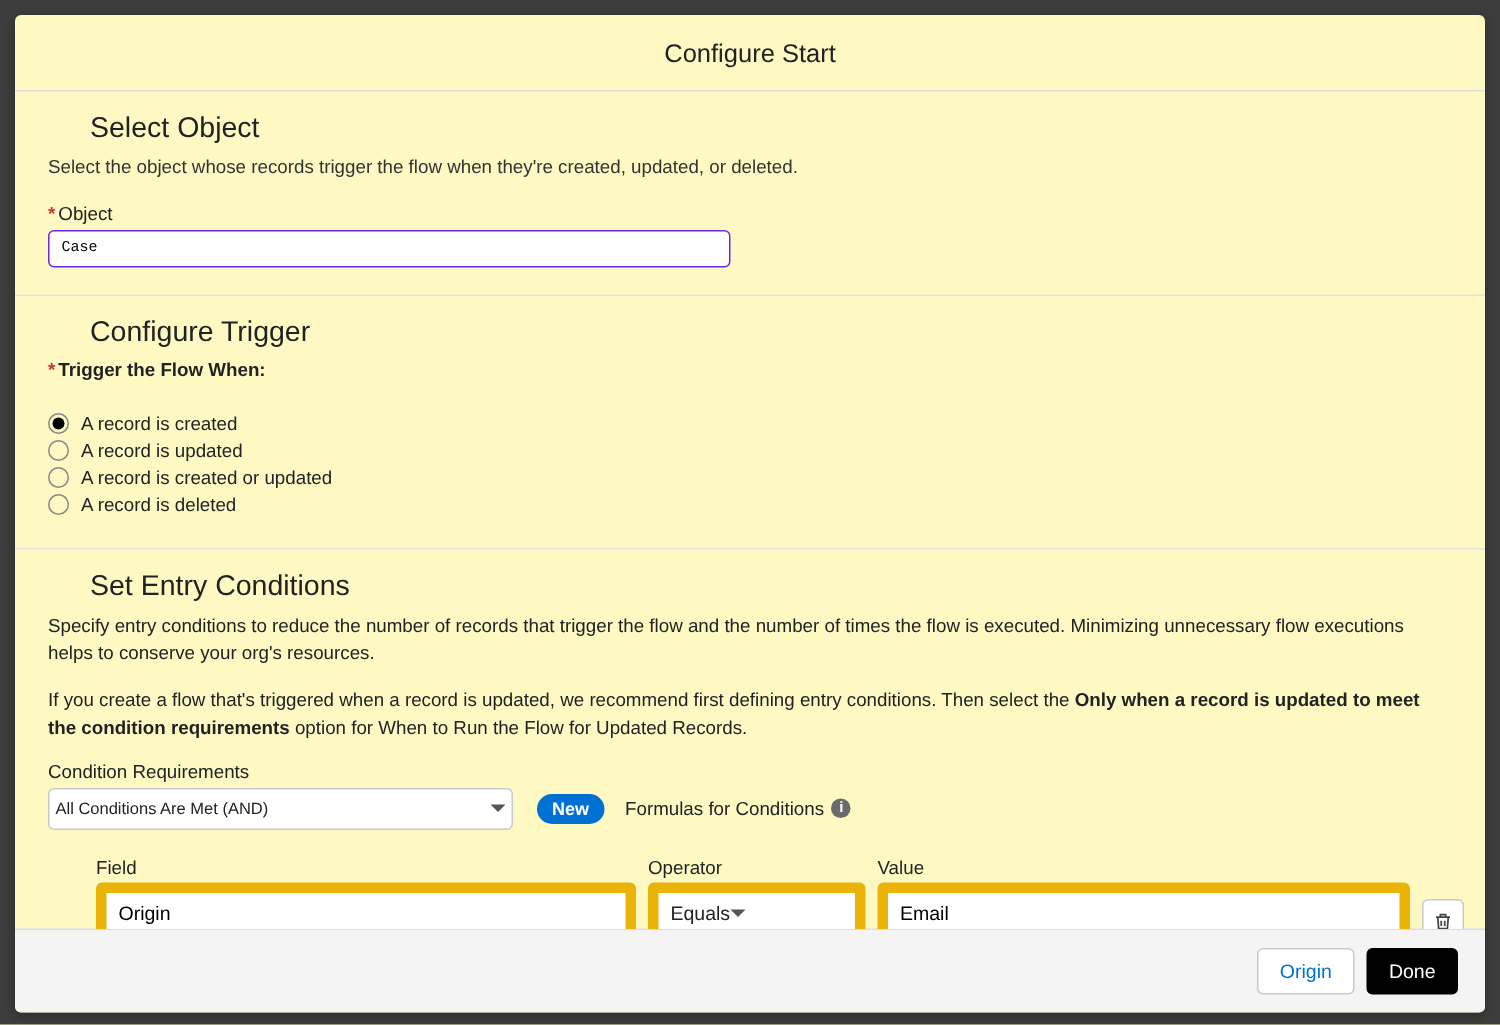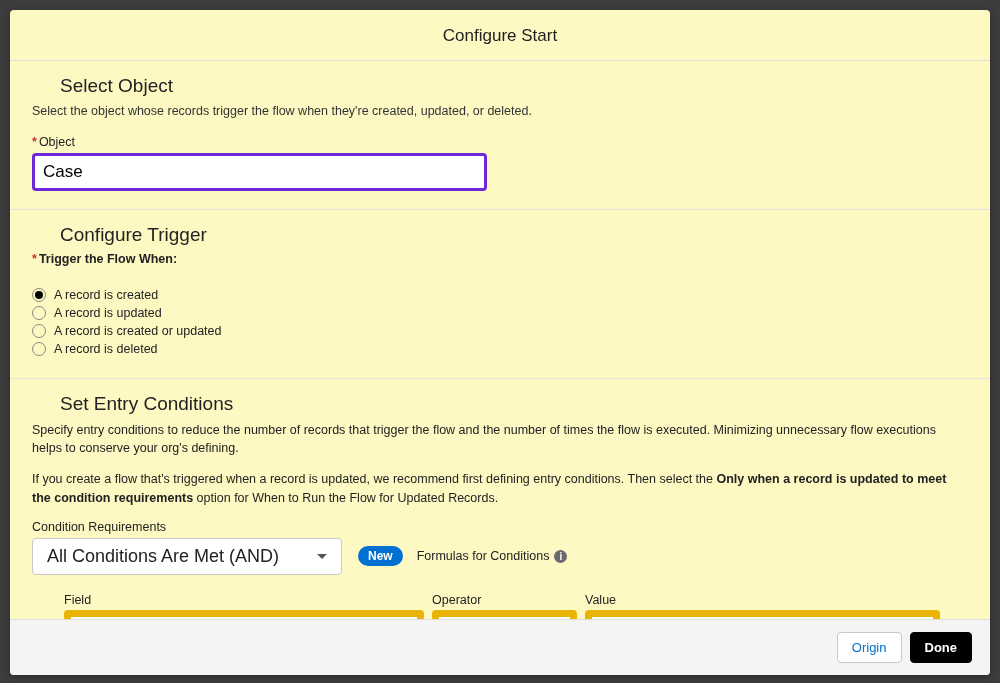--- a/index.html
+++ b/index.html
@@ -53,24 +53,25 @@
 }
 .req { color: #c23934; font-weight: bold; margin-right: 2px; }
 .field-label {
   font-size: 12.5px;
   margin-bottom: 4px;
   display: block;
 }
 .text-input {
   width: 455px;
   padding: 6px 8px;
-  border: 3px solid #6d28d9;
-  border-radius: 4px;
-  font-size: 17px;
-  background: #fff;
+  border: 1px solid #6d28d9;
+  border-radius: 4px;
+  font-size: 10px;
+  background: #fff;
+  font-family: Liberation Mono, monospace;
 }
 .radio-group-label {
   font-size: 12.5px;
   font-weight: bold;
   margin-bottom: 22px;
 }
 .radio-row {
   display: flex;
   align-items: center;
   margin-bottom: 4px;
@@ -102,24 +103,24 @@
 .bold { font-weight: bold; }
 .cond-select-wrap {
   display: flex;
   align-items: center;
   gap: 16px;
   margin-bottom: 18px;
 }
 .select-box {
   position: relative;
   width: 310px;
-  padding: 7px 14px;
+  padding: 7px 4px;
   border: 1px solid #c9c9c9;
   border-radius: 4px;
-  font-size: 18px;
+  font-size: 11px;
   background: #fff;
   cursor: pointer;
   display: flex;
   align-items: center;
   justify-content: space-between;
 }
 .dropdown-caret {
   border-left: 5px solid transparent;
   border-right: 5px solid transparent;
   border-top: 5px solid #555;
@@ -210,21 +211,21 @@
 }
 .btn-secondary {
   background: #fff;
   border: 1px solid #c9c9c9;
   color: #0070d2;
 }
 .btn-primary {
   background: #000;
   color: #fff;
   border: 1px solid #000;
-  font-weight: 700;
+  font-weight: 400;
 }
 </style>
 </head>
 <body>
 
 <div class="modal">
   <div class="modal-header">Configure Start</div>
 
   <div class="modal-body">
 
@@ -255,21 +256,21 @@
         <span class="radio-label">A record is created or updated</span>
       </div>
       <div class="radio-row">
         <span class="radio"></span>
         <span class="radio-label">A record is deleted</span>
       </div>
     </div>
 
     <div class="section">
       <div class="section-title">Set Entry Conditions</div>
-      <p class="para">Specify entry conditions to reduce the number of records that trigger the flow and the number of times the flow is executed. Minimizing unnecessary flow executions helps to conserve your org's defining.</p>
+      <p class="para">Specify entry conditions to reduce the number of records that trigger the flow and the number of times the flow is executed. Minimizing unnecessary flow executions helps to conserve your org's resources.</p>
       <p class="para">
         <span>If you create a flow that's triggered when a record is updated, we recommend first defining entry conditions. Then select the </span><span class="bold">Only when a record is updated to meet the condition requirements</span><span> option for When to Run the Flow for Updated Records.</span>
       </p>
 
       <label class="field-label">Condition Requirements</label>
       <div class="cond-select-wrap">
         <div class="select-box">
           <span>All Conditions Are Met (AND)</span>
           <span class="dropdown-caret"></span>
         </div>

